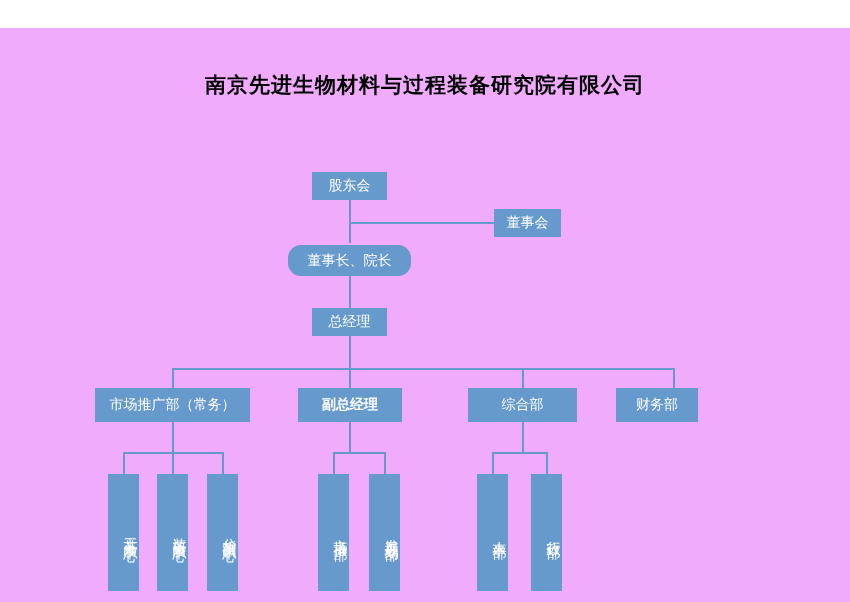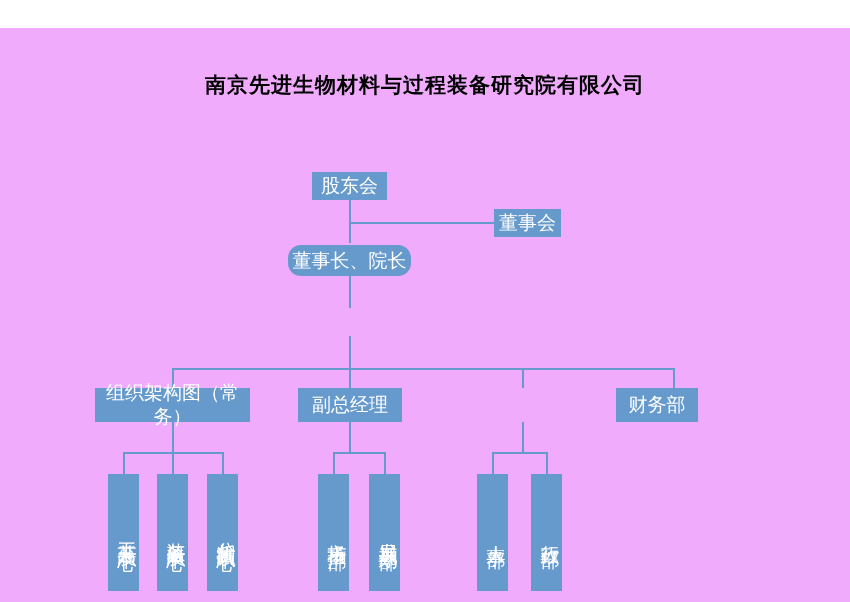--- a/index.html
+++ b/index.html
@@ -27,21 +27,21 @@
     font-size: 21px;
     line-height: 34px;
     letter-spacing: 1px;
   }
   .title-line { display: block; }
 
   .node {
     position: absolute;
     background: #6699cc;
     color: #ffffff;
-    font-size: 19px;
+    font-size: 14px;
     display: flex;
     align-items: center;
     justify-content: center;
     text-align: center;
     box-sizing: border-box;
     line-height: 1.25;
   }
   .node.vertical {
     writing-mode: vertical-rl;
     text-orientation: upright;
@@ -100,29 +100,35 @@
   </div>
 
   <div class="node" style="left:494px; top:181px; width:67px; height:28px;">
     <span>董事会</span>
   </div>
 
   <div class="node" style="left:288px; top:217px; width:123px; height:31px;border-radius:13px;">
     <span>董事长、院长</span>
   </div>
 
+  <div class="node" style="left:312px; top:280px; width:75px; height:28px;">
+    <span>总经理</span>
+  </div>
 
   <div class="node" style="left:95px; top:360px; width:155px; height:34px;">
-    <span>组织架构图（常务）</span>
+    <span>市场推广部（常务）</span>
   </div>
 
-  <div class="node" style="left:298px; top:360px; width:104px; height:34px;">
+  <div class="node" style="left:298px; top:360px; width:104px; height:34px;font-weight:bold;">
     <span>副总经理</span>
   </div>
 
+  <div class="node" style="left:468px; top:360px; width:109px; height:34px;">
+    <span>综合部</span>
+  </div>
 
   <div class="node" style="left:616px; top:360px; width:82px; height:34px;">
     <span>财务部</span>
   </div>
 
   <div class="node vertical" style="left:108px; top:446px; width:31px; height:117px;">
     <span>工艺开发中心</span>
   </div>
 
   <div class="node vertical" style="left:157px; top:446px; width:31px; height:117px;">

